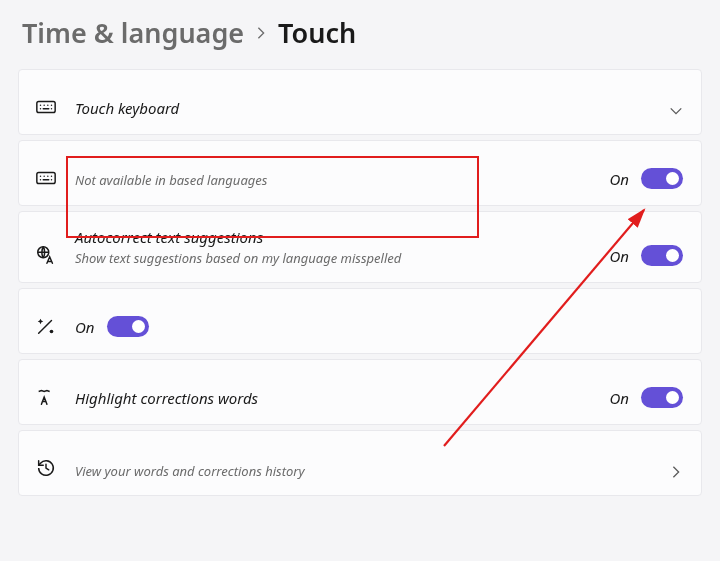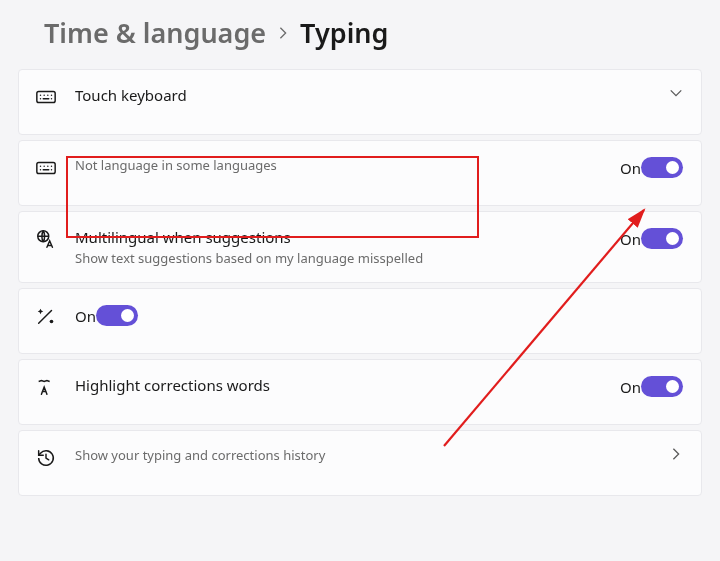--- a/index.html
+++ b/index.html
@@ -13,21 +13,20 @@
     }
     .page {
       padding: 14px 18px;
     }
     .breadcrumb {
       display: flex;
       align-items: center;
       gap: 10px;
       margin-bottom: 18px;
       padding-left: 4px;
-      margin-left: 22px;
     }
     .breadcrumb-parent {
       font-size: 27px;
       font-weight: 600;
       color: #6b6b6b;
     }
     .breadcrumb-sep {
       font-size: 20px;
       color: #6b6b6b;
       display: flex;
@@ -42,23 +41,24 @@
       display: flex;
       flex-direction: column;
       gap: 5px;
     }
     .setting-row {
       background: #fcfcfd;
       border: 1px solid #e8e8ec;
       border-radius: 4px;
       padding: 16px 18px 16px 16px;
       display: flex;
-      align-items: flex-start;
+      align-items: flex-end;
       gap: 18px;
       min-height: 66px;
+      font-style: italic;
     }
     .setting-icon {
       width: 22px;
       height: 22px;
       flex: 0 0 22px;
       display: flex;
       align-items: center;
       justify-content: center;
       color: #1a1a1a;
     }
@@ -76,21 +76,21 @@
       line-height: 1.3;
     }
     .setting-subtitle {
       font-size: 13px;
       color: #6b6b6b;
       line-height: 1.3;
     }
     .setting-tail {
       display: flex;
       align-items: center;
-      gap: 0;
+      gap: 12px;
       color: #1a1a1a;
     }
     .toggle-label { font-size: 15px; }
     .toggle {
       width: 42px;
       height: 21px;
       border-radius: 11px;
       background: #6450d7;
       position: relative;
       cursor: pointer;
@@ -135,21 +135,21 @@
 <body>
 
 <div class="page">
   <div class="breadcrumb">
     <span class="breadcrumb-parent">Time &amp; language</span>
     <span class="breadcrumb-sep">
       <svg viewBox="0 0 16 16" fill="none" stroke="currentColor" stroke-width="1.5" width="14" height="14">
           <path d="M5 2l6 6-6 6"></path>
         </svg>
     </span>
-    <span class="breadcrumb-current">Typing</span>
+    <span class="breadcrumb-current">Touch</span>
   </div>
 
   <div class="settings-list">
 
     <div class="setting-row">
       <span class="setting-icon">
         <svg viewBox="0 0 24 24" fill="none" stroke="currentColor" stroke-width="1.6">
           <rect x="2" y="6" width="20" height="12" rx="2"></rect>
           <path d="M6 10h0 M10 10h0 M14 10h0 M18 10h0 M6 14h0 M18 14h0 M9 14h6" stroke-linecap="round"></path>
         </svg>
@@ -167,38 +167,38 @@
     </div>
 
     <div class="setting-row">
       <span class="setting-icon">
         <svg viewBox="0 0 24 24" fill="none" stroke="currentColor" stroke-width="1.6">
           <rect x="2" y="6" width="20" height="12" rx="2"></rect>
           <path d="M6 10h0 M10 10h0 M14 10h0 M18 10h0 M6 14h0 M18 14h0 M9 14h6" stroke-linecap="round"></path>
         </svg>
       </span>
       <div class="setting-text">
-        <span class="setting-subtitle">Not language in some languages</span>
+        <span class="setting-subtitle">Not available in based languages</span>
       </div>
       <div class="setting-tail">
         <span class="toggle-label">On</span>
         <div class="toggle"></div>
       </div>
     </div>
 
     <div class="setting-row">
       <span class="setting-icon">
         <svg viewBox="0 0 24 24" fill="none" stroke="currentColor" stroke-width="1.6">
           <circle cx="9" cy="9" r="6"></circle>
           <path d="M3 9h12 M9 3c2 3 2 9 0 12 M9 3c-2 3-2 9 0 12"></path>
           <path d="M13 21l3-7 3 7 M14 19h4" stroke-linecap="round"></path>
         </svg>
       </span>
       <div class="setting-text">
-        <span class="setting-title">Multilingual when suggestions</span>
+        <span class="setting-title">Autocorrect text suggestions</span>
         <span class="setting-subtitle">Show text suggestions based on my language misspelled</span>
       </div>
       <div class="setting-tail">
         <span class="toggle-label">On</span>
         <div class="toggle"></div>
       </div>
     </div>
 
     <div class="setting-row">
       <span class="setting-icon">
@@ -232,21 +232,21 @@
 
     <div class="setting-row">
       <span class="setting-icon">
         <svg viewBox="0 0 24 24" fill="none" stroke="currentColor" stroke-width="1.6">
           <path d="M4 12a8 8 0 1 0 2-5.3L4 9"></path>
           <path d="M4 4v5h5" stroke-linecap="round"></path>
           <path d="M12 8v4l3 2" stroke-linecap="round"></path>
         </svg>
       </span>
       <div class="setting-text">
-        <span class="setting-subtitle">Show your typing and corrections history</span>
+        <span class="setting-subtitle">View your words and corrections history</span>
       </div>
       <div class="setting-tail">
         <span class="chevron">
           <svg viewBox="0 0 16 16" fill="none" stroke="currentColor" stroke-width="1.5">
               <path d="M5 2l6 6-6 6"></path>
             </svg>
         </span>
       </div>
     </div>
 

